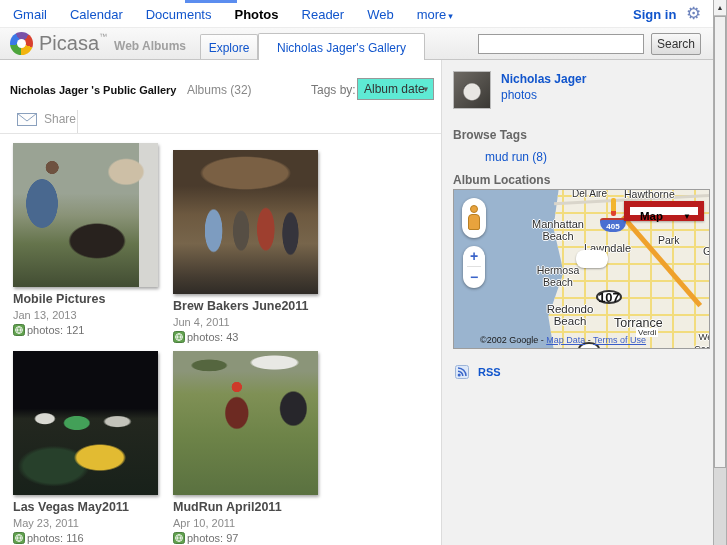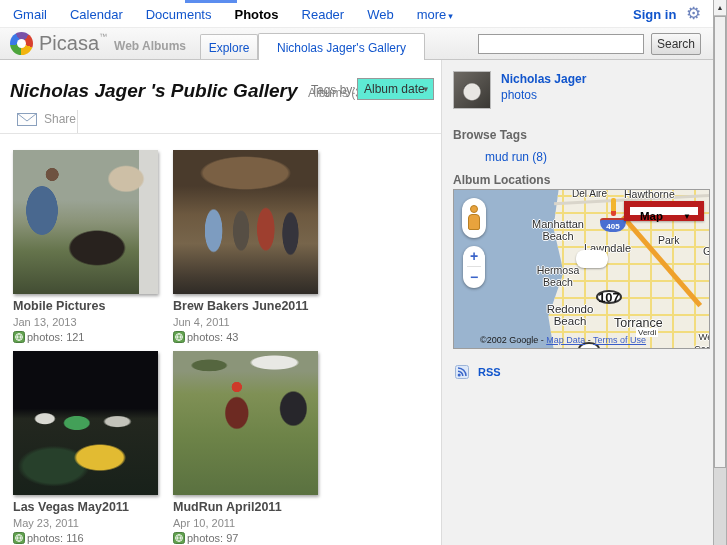--- a/index.html
+++ b/index.html
@@ -28,33 +28,33 @@
   .logo-sub { font-size:12px; font-weight:bold; color:#a0a0a0; margin-left:7px; margin-top:4px; }
   .tab { position:absolute; text-align:center; font-size:12px; font-weight:normal; color:#15c; cursor:pointer; }
   .tab-explore { left:200px; bottom:0; width:58px; height:25px; padding-top:6px; background:linear-gradient(#fdfdfd,#efefef); border:1px solid #c2c2c2; border-bottom:none; border-radius:2px 2px 0 0; }
   .tab-active { left:258px; bottom:-1px; width:167px; height:27px; padding-top:7px; background:#fff; border:1px solid #c2c2c2; border-bottom:none; border-radius:2px 2px 0 0; z-index:3; }
   .search-input { position:absolute; left:478px; top:6px; width:166px; height:20px; border:1px solid #9b9b9b; background:#fff; font-size:12px; padding:0 4px; }
   .search-btn { position:absolute; left:651px; top:5px; width:50px; height:22px; background:linear-gradient(#f8f8f8,#ddd); border:1px solid #999; border-radius:2px; font-size:12px; color:#333; text-align:center; line-height:20px; cursor:pointer; }
 
   
   .content { position:absolute; top:60px; left:0; width:442px; height:485px; background:#fff; border-right:1px solid #dcdcdc; }
   .page-title-row { position:absolute; left:10px; top:20px; white-space:nowrap; }
-  .page-title { font-size:19px; font-weight:bold; color:#111;font-style:italic; }
+  .page-title { font-size:11px; font-weight:bold; color:#111; }
   .albums-count { font-size:12px; color:#888; margin-left:6px; }
   .sort-label { position:absolute; left:311px; top:23px; font-size:12px; color:#777; }
   .sort-select { position:absolute; left:357px; top:18px; width:77px; height:22px; background:#5eead4; border:1px solid #989898; font-size:12px; color:#333; line-height:20px; padding-left:6px; cursor:pointer; }
   .sort-arrow { position:absolute; right:5px; top:0; font-size:9px; color:#555; line-height:20px; }
   .share-bar { position:absolute; left:0; top:50px; width:441px; height:24px; border-bottom:1px solid #e4e4e4; }
   .share-btn { position:absolute; left:17px; top:2px; display:flex; align-items:center; cursor:pointer; }
   .share-label { font-size:12px; color:#999; margin-left:7px; }
   .share-divider { position:absolute; left:77px; top:0; width:1px; height:23px; background:#ddd; }
 
   
   .album { position:absolute; width:145px; }
-  .a1 { left:13px; top:90px; } .a2 { left:173px; top:90px; }
+  .a1 { left:13px; top:83px; } .a2 { left:173px; top:90px; }
   .a3 { left:13px; top:291px; } .a4 { left:173px; top:291px; }
   .thumb { width:145px; height:144px; cursor:pointer; box-shadow:1px 2px 3px rgba(0,0,0,.35); position:relative; overflow:hidden; }
   .album-title { font-size:12.5px; font-weight:bold; color:#4a4a4a; margin-top:5px; cursor:pointer; }
   .album-date { font-size:11px; color:#8a8a8a; margin-top:3px; }
   .album-photos { display:flex; align-items:center; margin-top:3px; }
   .album-photos span { font-size:11px; color:#707070; margin-left:2px; }
 
   .t1{background:
     radial-gradient(ellipse 26px 40px at 20% 42%, #49688f 0 60%, rgba(0,0,0,0) 62%),
     radial-gradient(circle 9px at 27% 17%, #6e5240 0 70%, rgba(0,0,0,0) 75%),

